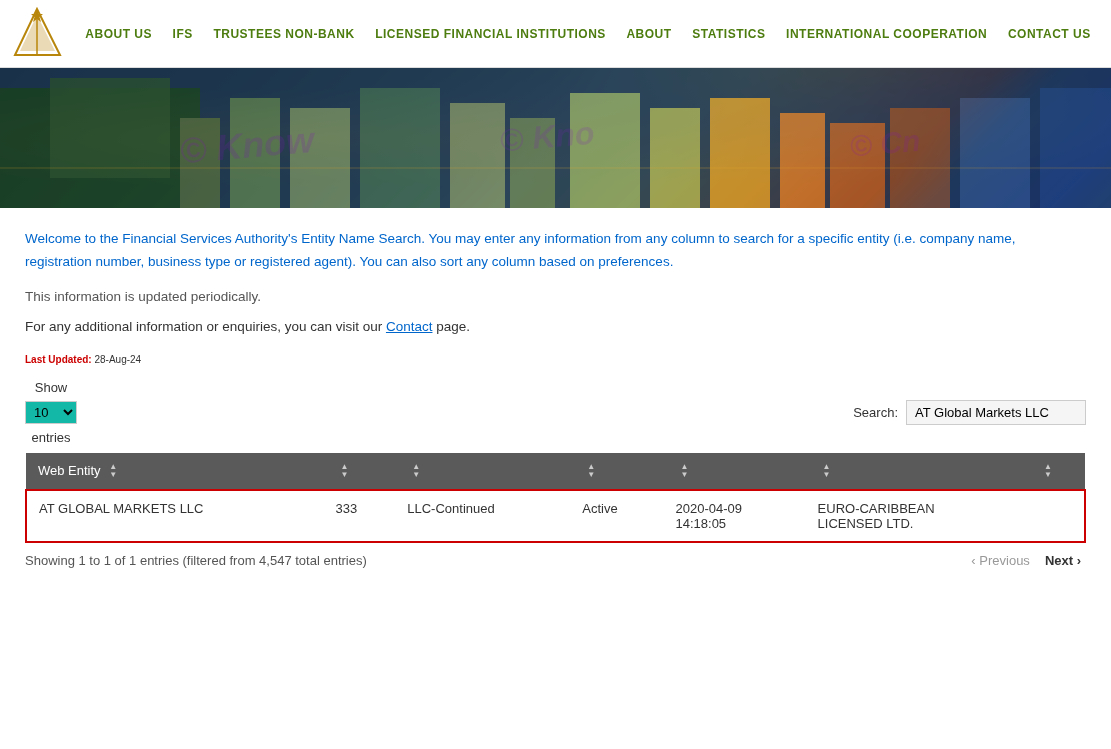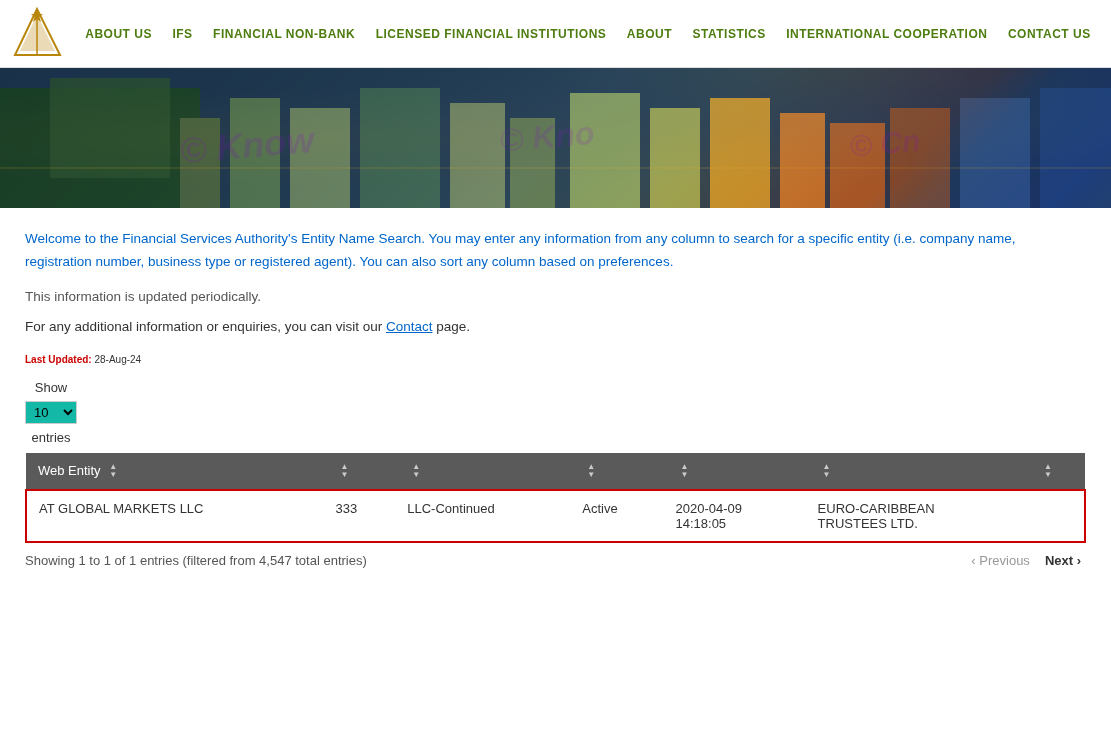--- a/index.html
+++ b/index.html
@@ -210,21 +210,21 @@
       <line x1="27" y1="2" x2="27" y2="48" stroke="#b8860b" stroke-width="1.5"></line>
       <line x1="5" y1="48" x2="50" y2="48" stroke="#b8860b" stroke-width="1.5"></line>
 
       <polygon points="27,2 28.5,7 33,7 29.5,10 31,15 27,12 23,15 24.5,10 21,7 25.5,7" fill="#b8860b"></polygon>
     </svg>
   </div>
 
   <div class="nav-links">
     <a class="nav-link" href="#">ABOUT US</a>
     <a class="nav-link" href="#">IFS</a>
-    <a class="nav-link" href="#">FINANCIAL NON-BANK</a>
+    <a class="nav-link" href="#">TRUSTEES NON-BANK</a>
     <a class="nav-link" href="#">LICENSED FINANCIAL INSTITUTIONS</a>
     <a class="nav-link" href="#">ABOUT</a>
     <a class="nav-link" href="#">STATISTICS</a>
     <a class="nav-link" href="#">INTERNATIONAL COOPERATION</a>
     <a class="nav-link" href="#">CONTACT US</a>
   </div>
 </nav>
 
 <div class="hero">
   <div class="hero-overlay"></div>
@@ -279,20 +279,24 @@
     <div class="show-entries">
       <span>Show</span>
       <select>
         <option>10</option>
         <option>25</option>
         <option>50</option>
         <option>100</option>
       </select>
       <span>entries</span>
     </div>
+    <div class="search-box">
+      <label>Search:</label>
+      <input type="text" value="AT Global Markets LLC" style="">
+    </div>
   </div>
 
   <table class="data-table">
     <thead>
       <tr>
         <th>
           <span>Web Entity</span>
           <span class="sort-arrows">▲<br>▼</span>
         </th>
         <th>
@@ -318,21 +322,21 @@
     <tbody id="table-body">
 
     <tr class="highlighted">
           <td style="white-space: pre-line;">AT GLOBAL MARKETS LLC</td>
           <td style="white-space: pre-line;">333</td>
           <td style="white-space: pre-line;">LLC-Continued</td>
           <td style="white-space: pre-line;">Active</td>
           <td style="white-space: pre-line;">2020-04-09
 14:18:05</td>
           <td style="white-space: pre-line;">EURO-CARIBBEAN
-TRUSTEES LTD.</td>
+LICENSED LTD.</td>
           <td style="white-space: pre-line;"></td>
         </tr>
       </tbody>
   </table>
 
   <div class="table-footer">
     <span>Showing 1 to 1 of 1 entries (filtered from 4,547 total entries)</span>
     <div class="pagination">
       <a href="#" class="prev-disabled">‹ Previous</a>
       <a href="#" class="next-active">Next ›</a>

